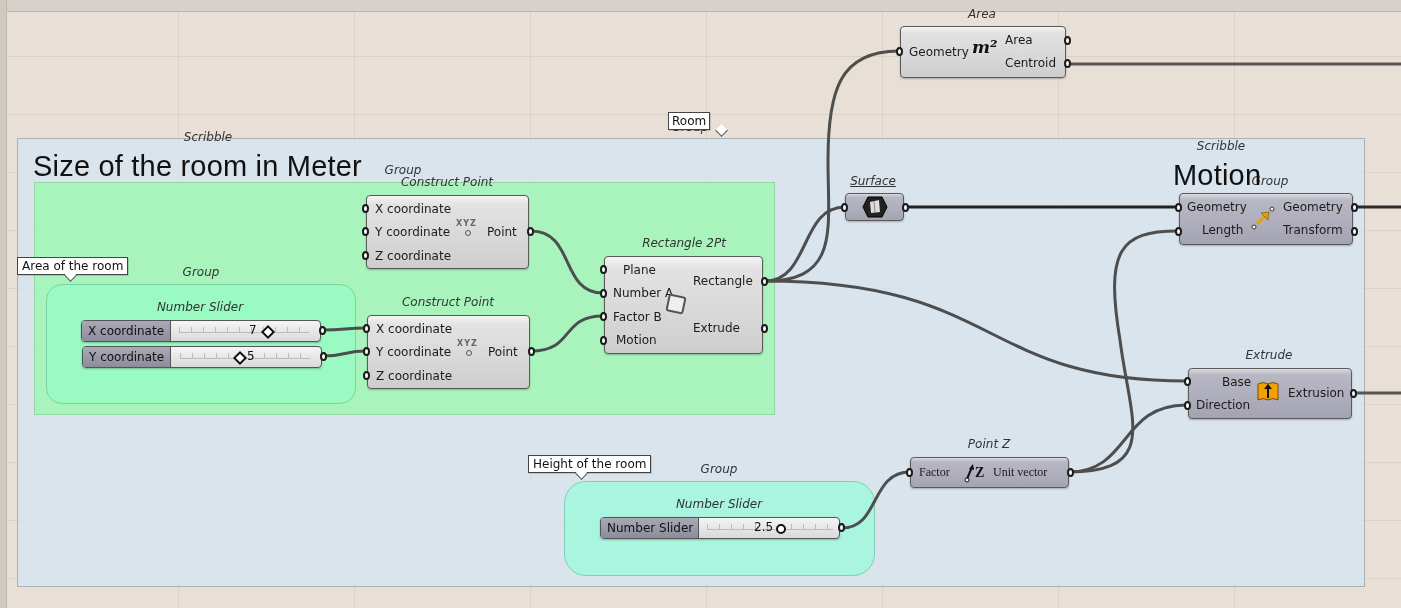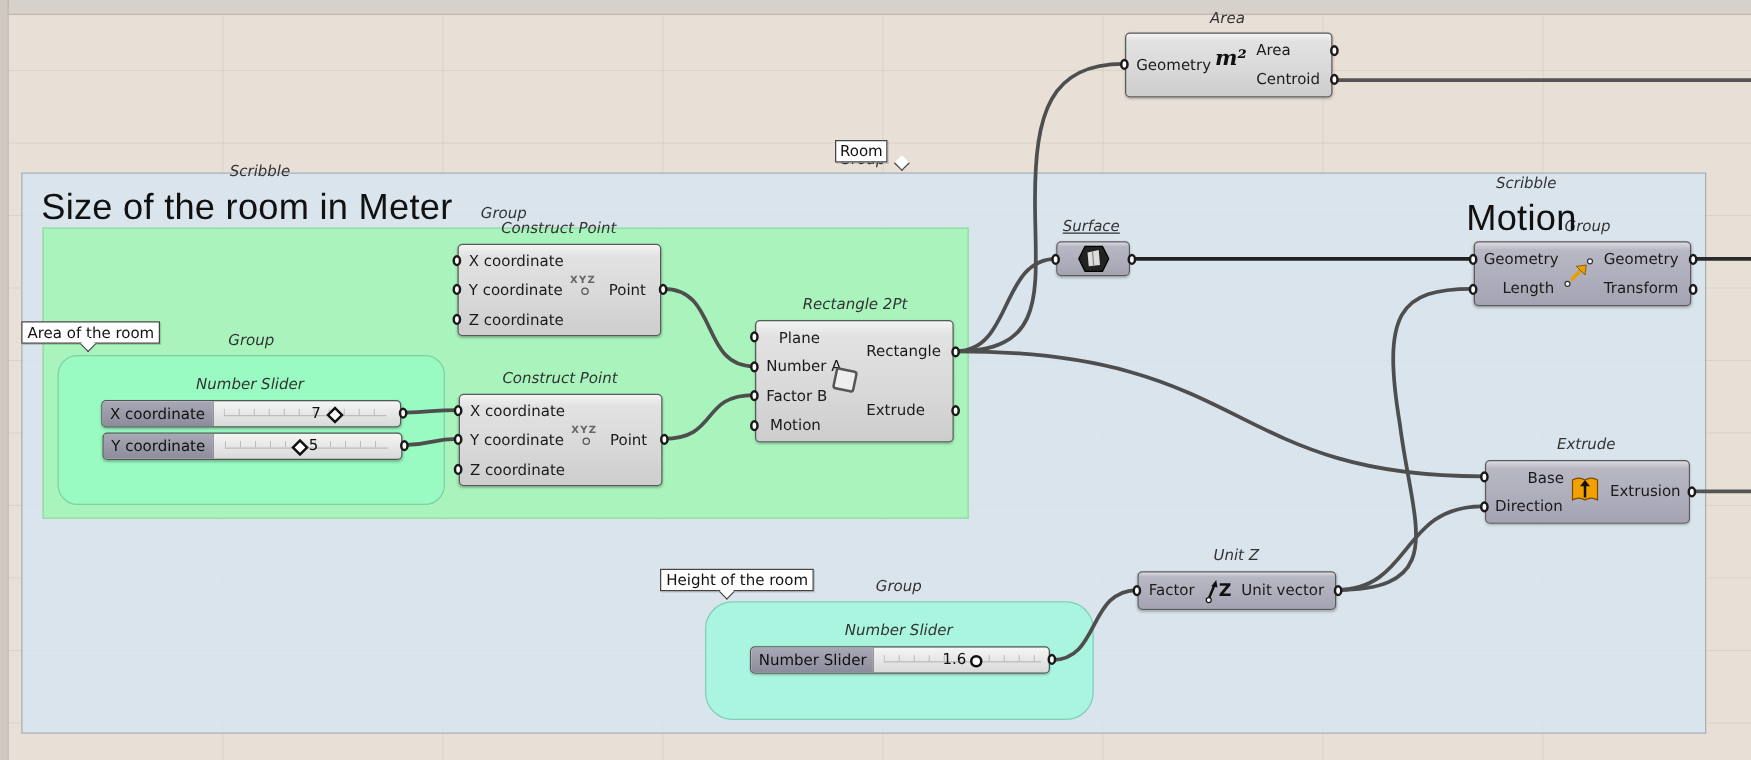--- a/index.html
+++ b/index.html
@@ -178,21 +178,21 @@
   <div class="track" style="left:97px; width:130px;"></div>
   <div class="val" style="left:164px;">5</div>
   <div class="knob" style="left:152px; top:6px;"></div>
 </div>
 <div class="port" style="left:320px; top:352px;"></div>
 
 <div class="cap-label" style="left:719px; top:497px;">Number Slider</div>
 <div class="slider" style="left:600px; top:517px; width:240px;">
   <div class="name" style="width:98px;">Number Slider</div>
   <div class="track" style="left:106px; width:126px;"></div>
-  <div class="val" style="left:153px;">1.6</div>
+  <div class="val" style="left:153px;">2.5</div>
   <div class="knob round" style="left:175px; top:6px;"></div>
 </div>
 <div class="port" style="left:838px; top:523px;"></div>
 
 <div class="cap-label" style="left:447px; top:175px;">Construct Point</div>
 <div class="comp" style="left:366px; top:195px; width:163px; height:74px;">
   <div class="txt" style="left:8px; top:6px;">X coordinate</div>
   <div class="txt" style="left:8px; top:29px;">Y coordinate</div>
   <div class="txt" style="left:8px; top:53px;">Z coordinate</div>
   <div class="icon" style="left:89px; top:23px; font-size:8px; color:#666; font-weight:bold; letter-spacing:1px;"><span>XYZ</span><div style="width:4px;height:4px;border:1px solid #555;border-radius:50%;margin:2px 0 0 9px;"></div></div>
@@ -280,22 +280,22 @@
     <path d="M1,3 Q6,0 11,3 Q16,0 21,3 L21,19 Q16,16 11,19 Q6,16 1,19 Z" fill="#f2a100" stroke="#7a4a00"></path>
     <line x1="11" y1="17" x2="11" y2="6" stroke="#111" stroke-width="2"></line>
     <polygon points="11,3 7,8 15,8" fill="#111"></polygon>
   </svg>
   <div class="txt" style="left:99px; top:17px;">Extrusion</div>
 </div>
 <div class="port" style="left:1184px; top:377px;"></div>
 <div class="port" style="left:1184px; top:401px;"></div>
 <div class="port" style="left:1350px; top:389px;"></div>
 
-<div class="cap-label" style="left:989px; top:437px;">Unit Z</div>
-<div class="comp dark" style="left:910px; top:457px; width:159px; height:31px;">
+<div class="cap-label" style="left:989px; top:437px;">Point Z</div>
+<div class="comp dark" style="left:910px; top:457px; width:159px; height:31px;font-family:Liberation Serif, serif;">
   <div class="txt" style="left:8px; top:7px;">Factor</div>
   <div class="icon" style="left:53px; top:5px; width:24px; height:20px;">
     <svg width="12" height="20" viewBox="0 0 12 20" style="position:absolute;left:0;top:0;">
       <line x1="3" y1="16" x2="8" y2="4" stroke="#111" stroke-width="2"></line>
       <polygon points="9,1 5,6 10,7" fill="#111"></polygon>
       <circle cx="3" cy="17" r="2" fill="#fff" stroke="#111"></circle>
     </svg>
     <span style="position:absolute;left:11px;top:2px;font-weight:bold;font-size:14px;color:#111;">Z</span>
   </div>
   <div class="txt" style="left:82px; top:7px;">Unit vector</div>

